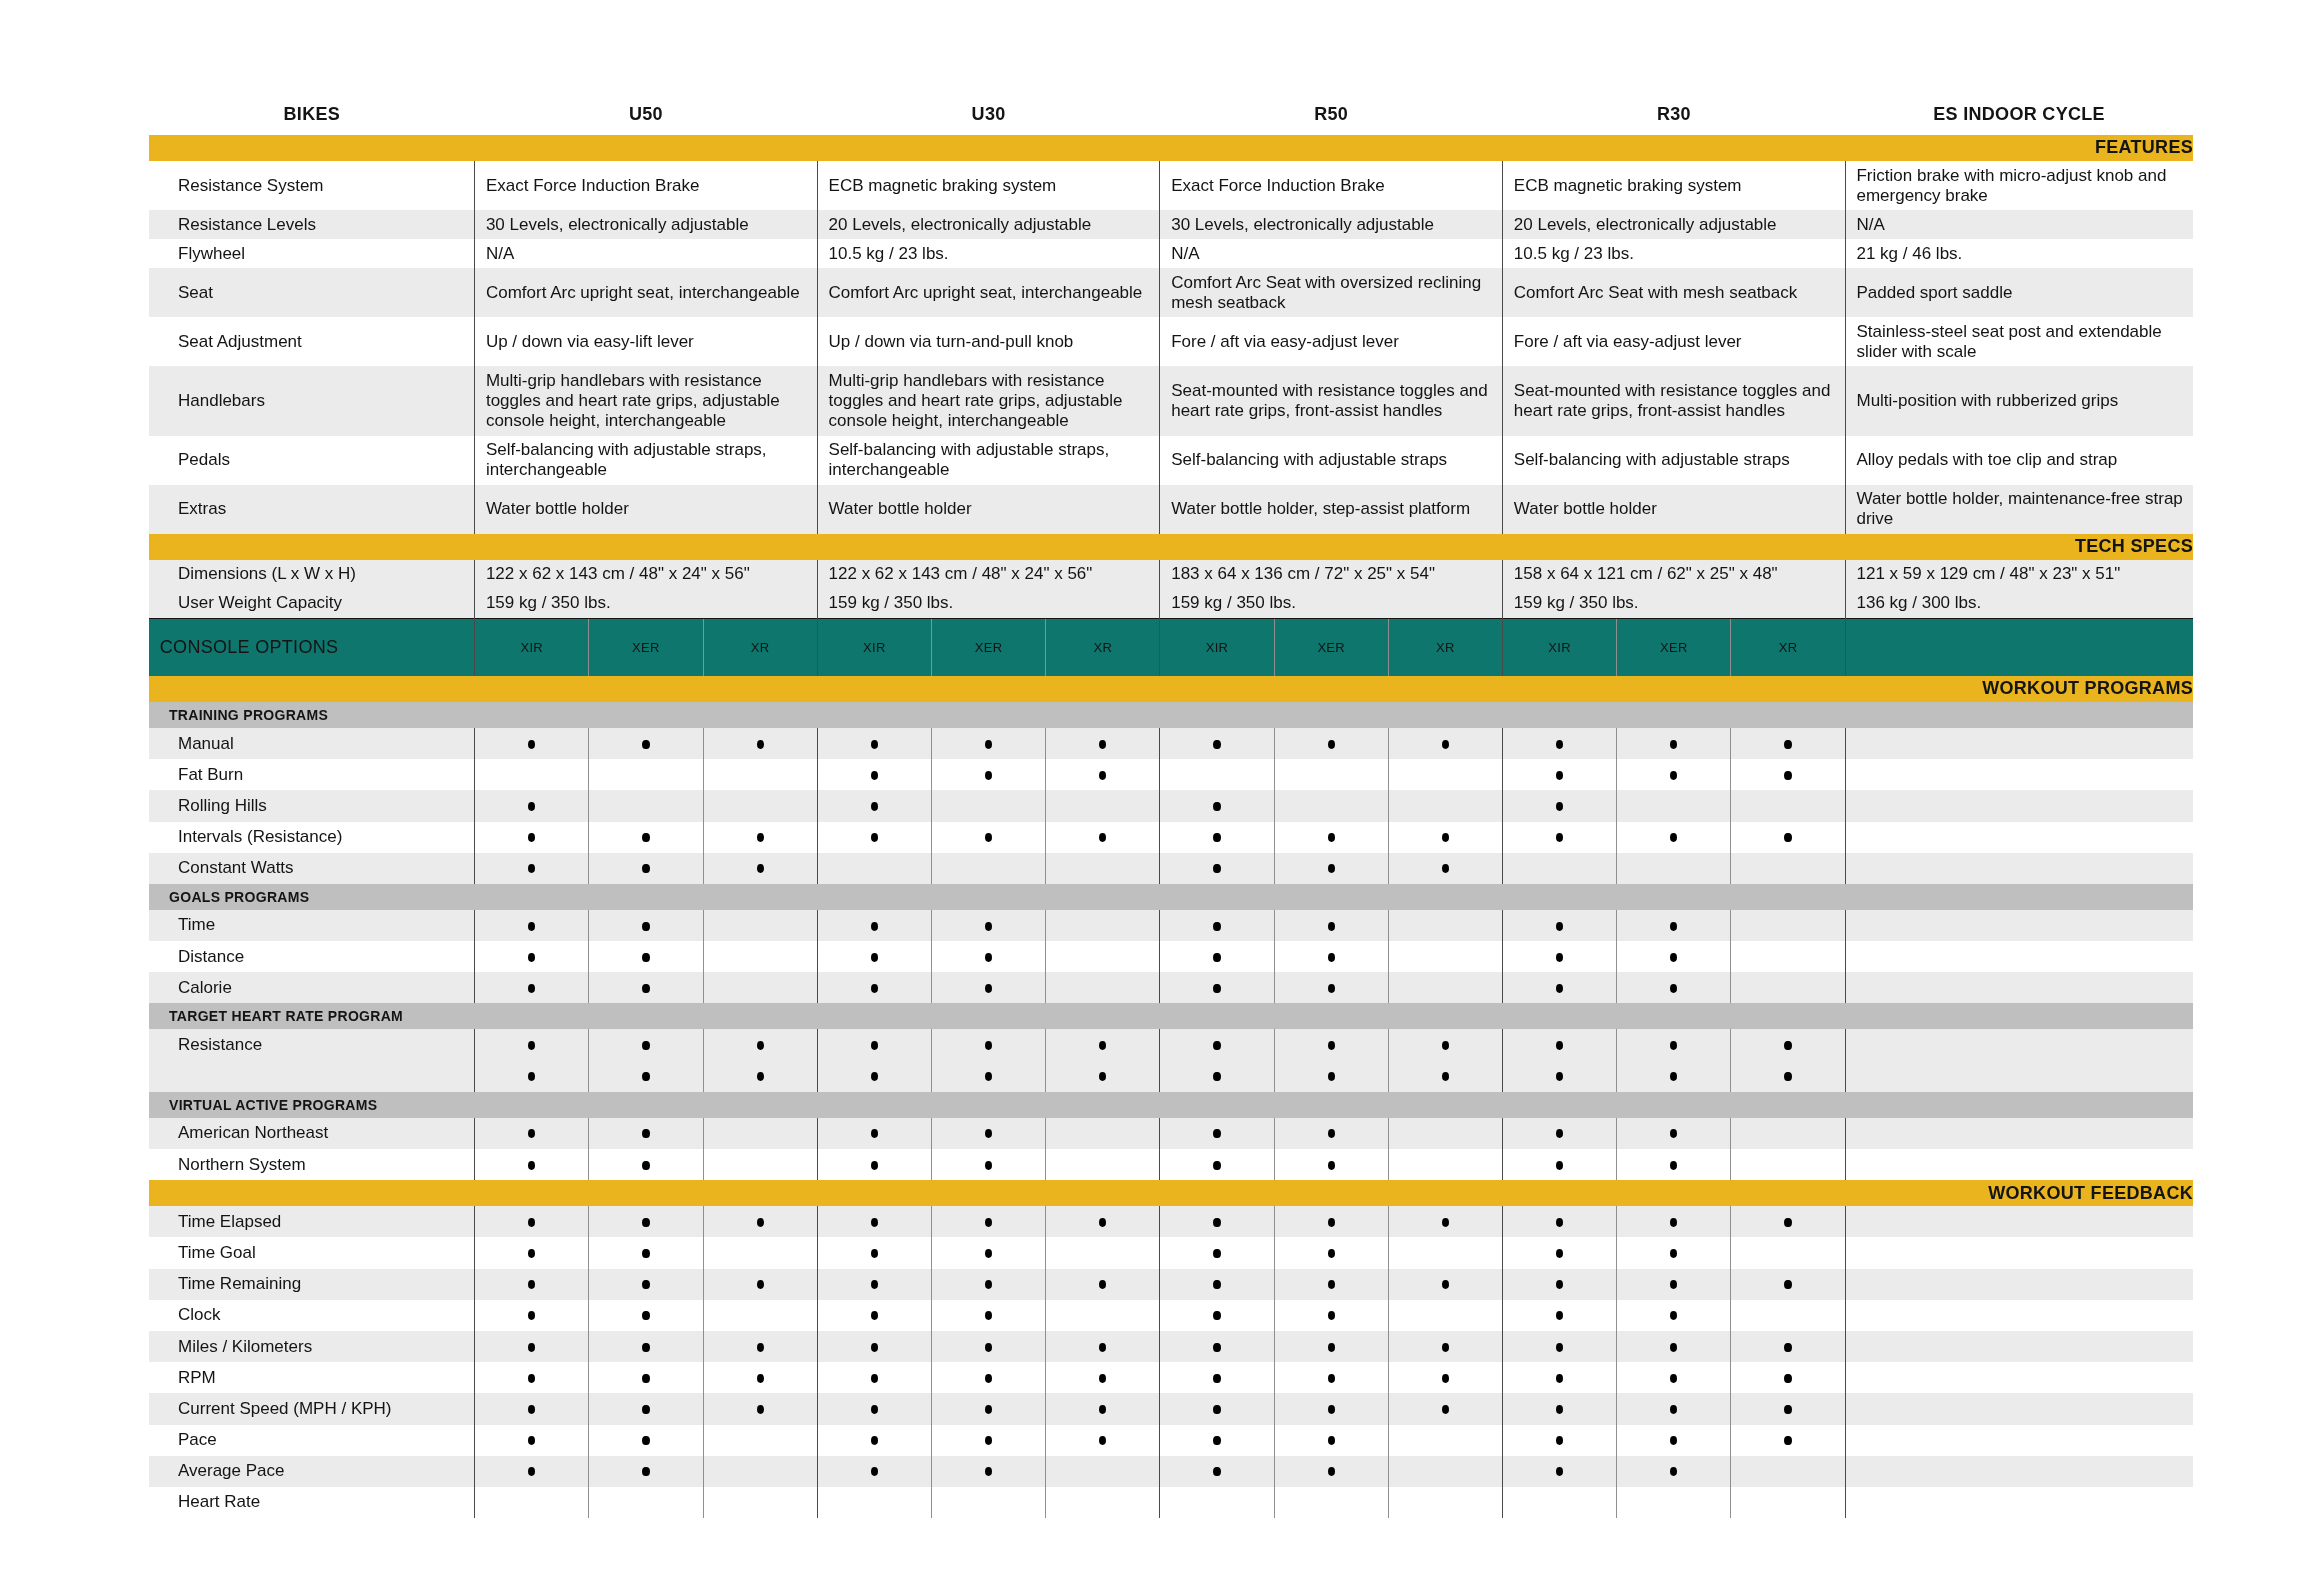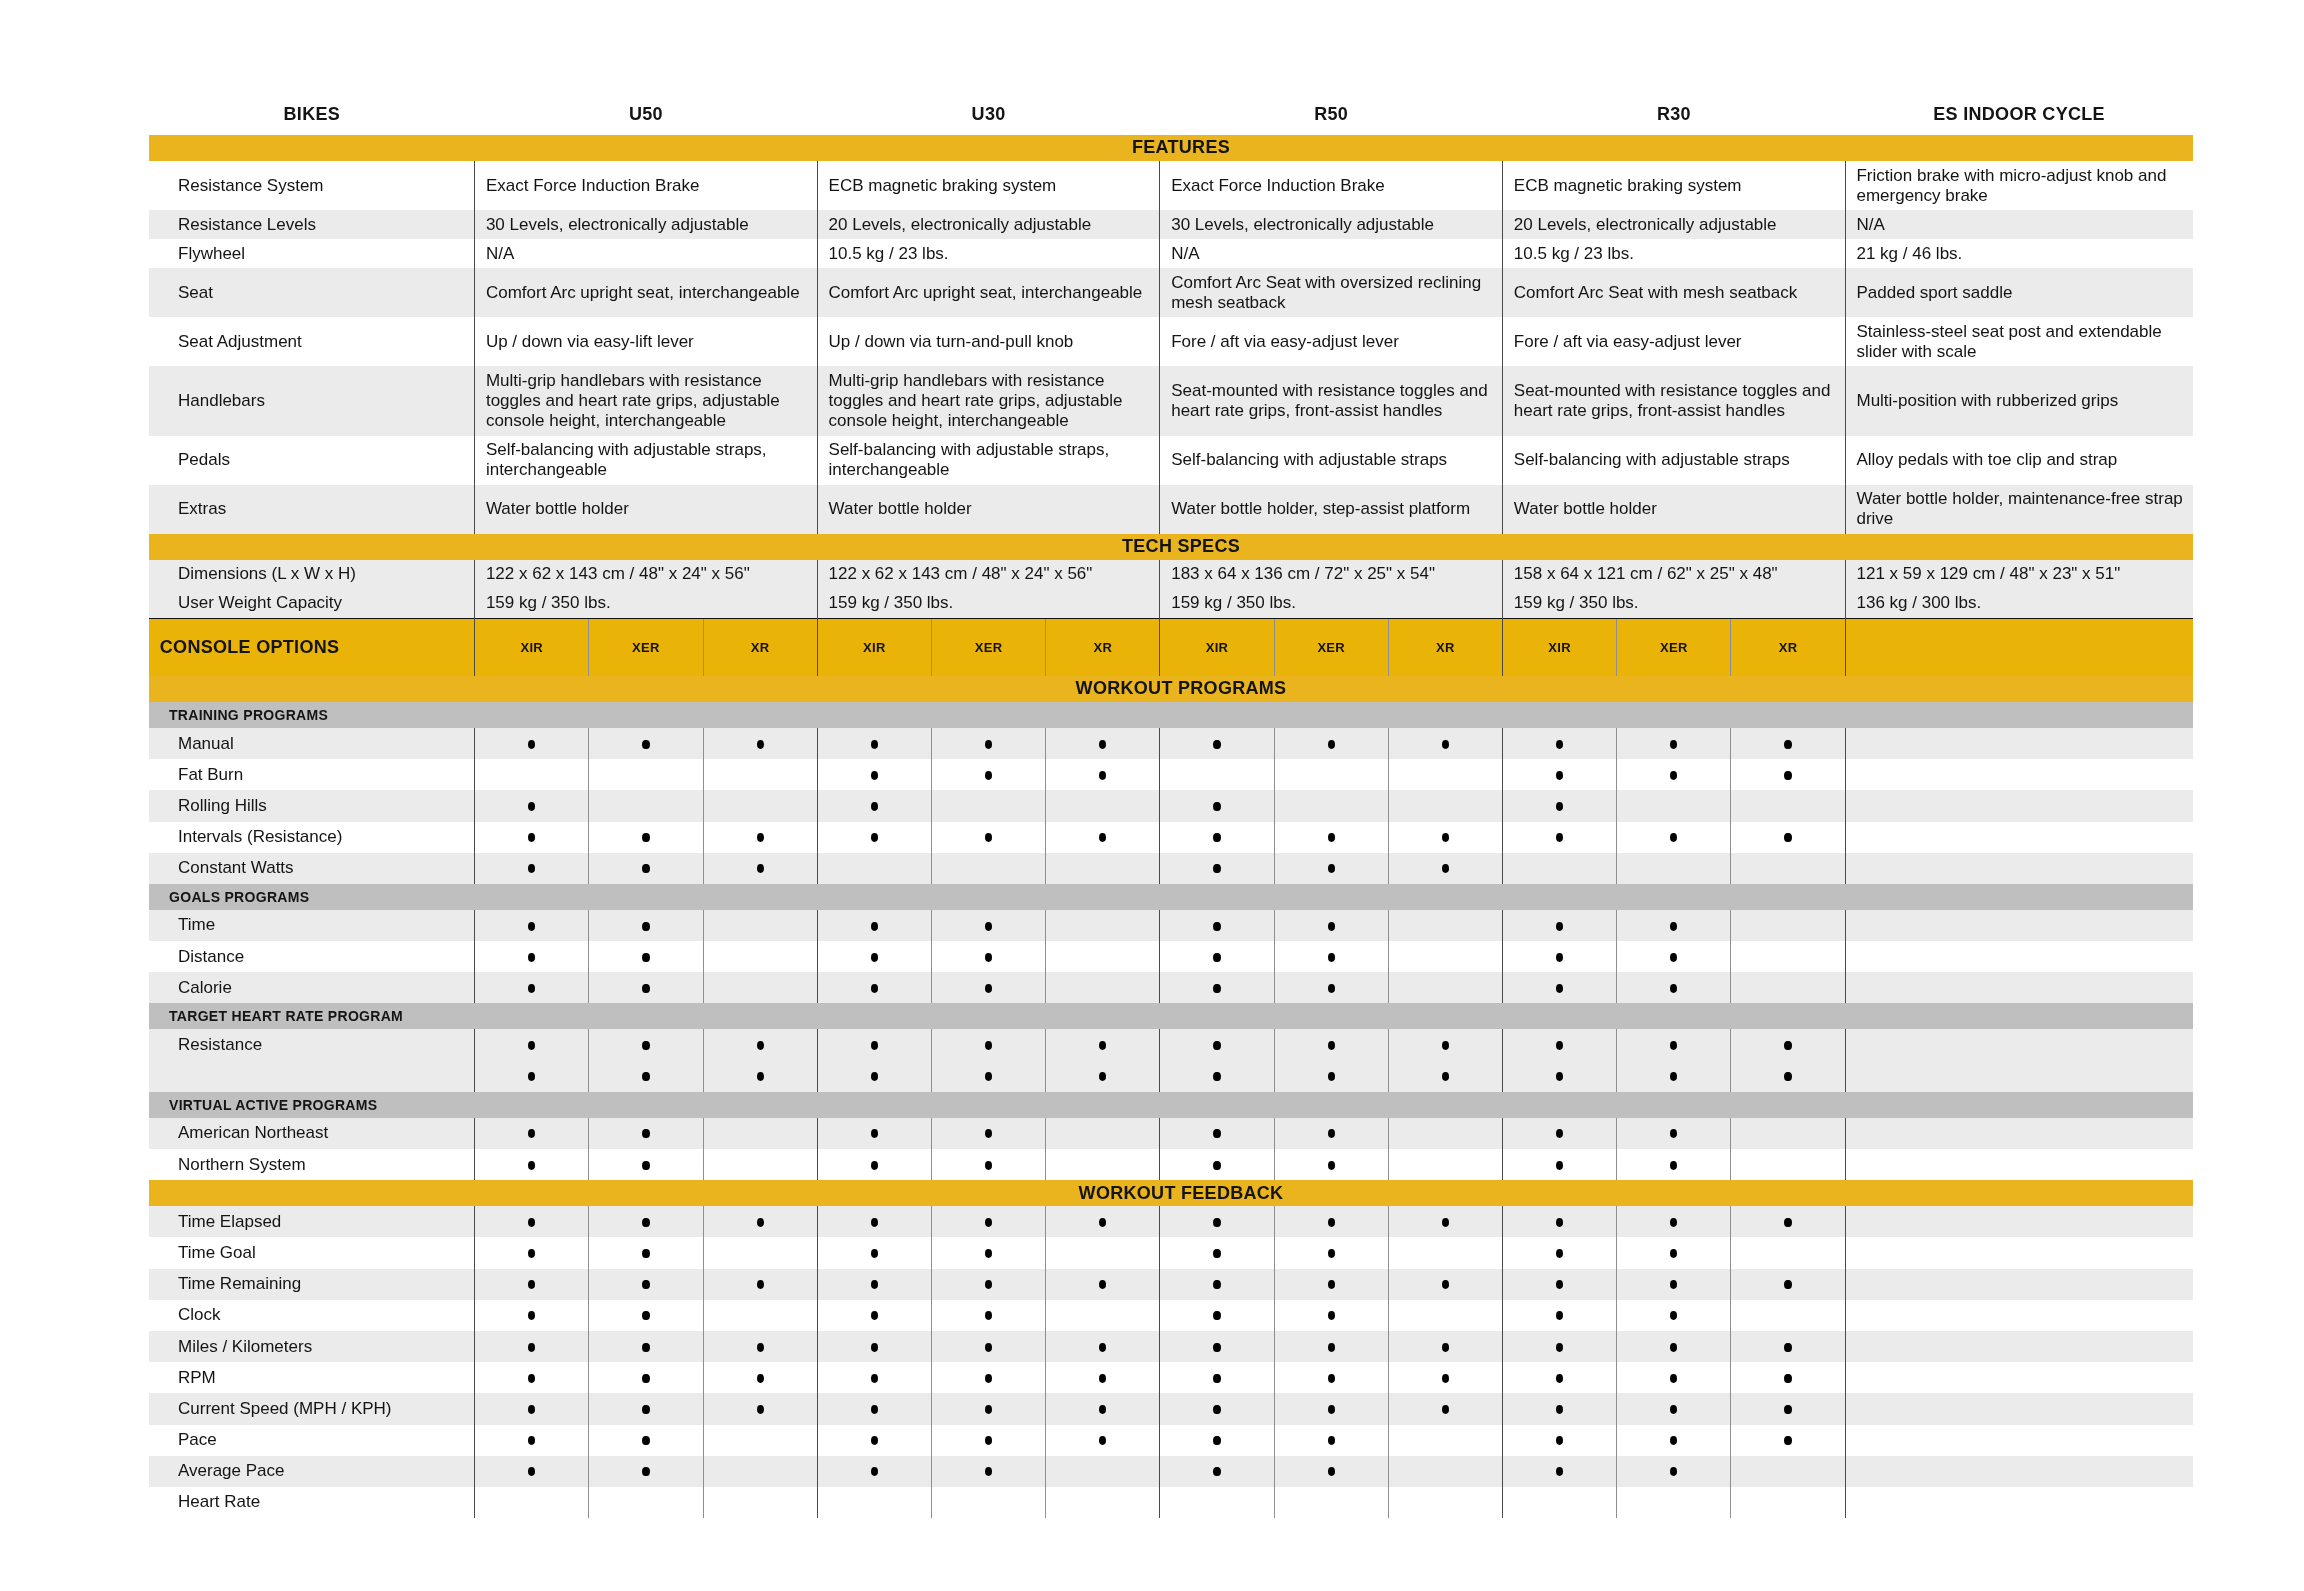--- a/index.html
+++ b/index.html
@@ -12,40 +12,40 @@
   table{border-collapse:collapse;table-layout:fixed;width:2044px;}
   col.c-label{width:325px;}
   col.c-sub{width:114px;}
   col.c-es{width:347px;}
   td{padding:0;vertical-align:middle;font-size:17px;line-height:1.18;}
 
   .head-row td{height:40px;font-weight:bold;font-size:18px;text-align:center;vertical-align:middle;letter-spacing:0.3px;}
 
   .band td{
     background:#E9B41E;font-weight:bold;font-size:18px;letter-spacing:0.3px;
-    height:26px;padding-left:20px;text-align:center;
+    height:26px;padding-left:20px;text-align:right;
   }
   .gray-band td{
     background:#BFBFBF;font-weight:bold;font-size:14px;letter-spacing:0.3px;
     height:26px;padding-left:20px;text-align:left;
   }
 
   .label-cell{padding:3.6px 5.4px 3.6px 29px;text-align:left;}
   .val-cell{padding:4.5px 9px 4.5px 10.8px;text-align:left;}
 
   .stripe td{background:#EBEBEB;}
 
   .v-bike{border-left:0.9px solid #4a4a4a;}
   .v-sub{border-left:0.9px solid #8f8f8f;}
 
   .thin td{height:24px;}
 
   .console-row td{
-    border-top:1.8px solid #141414;height:50px;font-weight:bold;
-    background:#eab308;
+    border-top:1.8px solid #141414;height:50px;font-weight:normal;
+    background:#0f766e;
   }
   .console-row .label-cell{font-size:18px;padding-left:10.8px;letter-spacing:0.3px;}
   .console-row .c-head{text-align:center;font-size:13px;letter-spacing:0.3px;}
 
   .dot-cell{text-align:center;}
   .dot{display:inline-block;width:7.2px;height:9px;border-radius:50%;background:#000;vertical-align:middle;}
 </style>
 </head>
 <body>
 

